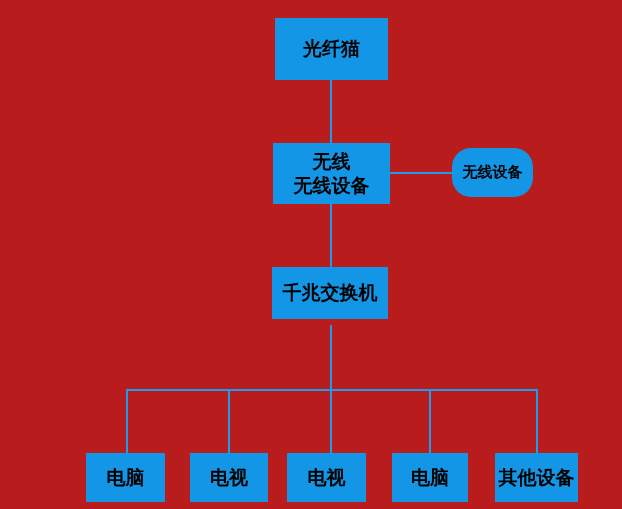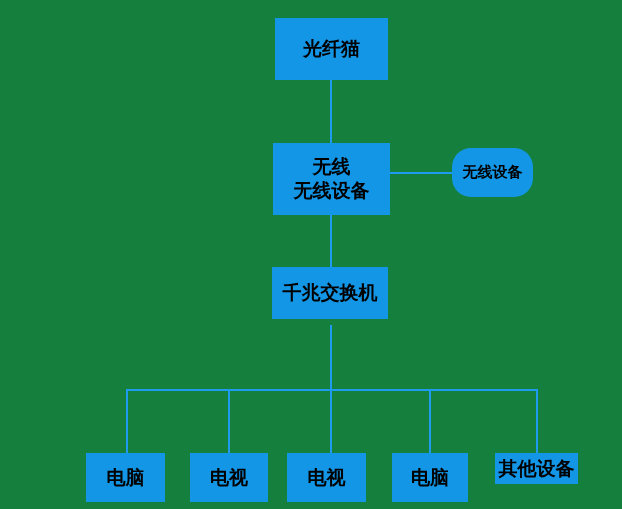--- a/index.html
+++ b/index.html
@@ -1,20 +1,20 @@
 <!DOCTYPE html>
 <html><head>
 <meta charset="utf-8">
 <style>
   html, body { margin: 0; padding: 0; }
   .canvas {
     position: relative;
     width: 622px;
     height: 509px;
-    background: #15803d;
+    background: #b91c1c;
     font-family: "Liberation Sans", "DejaVu Sans", sans-serif;
     overflow: hidden;
   }
   .node {
     position: absolute;
     background: #1496e6;
     color: #000000;
     font-weight: bold;
     display: flex;
     flex-direction: column;
@@ -23,28 +23,28 @@
     text-align: center;
     line-height: 1.25;
     box-sizing: border-box;
   }
   .connector {
     position: absolute;
     background: #1e9aee;
   }
   
   .n-modem    { left: 275px; top: 18px;  width: 113px; height: 62px; font-size: 19px; }
-  .n-router   { left: 273px; top: 143px; width: 117px; height: 72px; font-size: 19px; }
+  .n-router   { left: 273px; top: 143px; width: 117px; height: 61px; font-size: 19px; }
   .n-wireless { left: 452px; top: 148px; width: 81px;  height: 49px; font-size: 15px; border-radius: 19px; }
   .n-switch   { left: 272px; top: 267px; width: 116px; height: 52px; font-size: 19px; }
   .n-pc1      { left: 86px;  top: 453px; width: 79px;  height: 49px; font-size: 19px; }
   .n-tv1      { left: 190px; top: 453px; width: 78px;  height: 49px; font-size: 19px; }
   .n-tv2      { left: 287px; top: 453px; width: 79px;  height: 49px; font-size: 19px; }
   .n-pc2      { left: 392px; top: 453px; width: 76px;  height: 49px; font-size: 19px; }
-  .n-other    { left: 495px; top: 453px; width: 83px;  height: 31px; font-size: 19px; }
+  .n-other    { left: 495px; top: 453px; width: 83px;  height: 49px; font-size: 19px; }
   
   .c-modem-router    { left: 330px; top: 80px;  width: 2px;   height: 63px; }
   .c-router-switch   { left: 330px; top: 204px; width: 2px;   height: 63px; }
   .c-router-wireless { left: 390px; top: 172px; width: 62px;  height: 2px;  }
   .c-switch-bus      { left: 330px; top: 325px; width: 2px;   height: 128px; }
   .c-bus             { left: 126px; top: 389px; width: 412px; height: 2px;  }
   .c-drop-1          { left: 126px; top: 389px; width: 2px;   height: 64px; }
   .c-drop-2          { left: 228px; top: 389px; width: 2px;   height: 64px; }
   .c-drop-4          { left: 429px; top: 389px; width: 2px;   height: 64px; }
   .c-drop-5          { left: 536px; top: 389px; width: 2px;   height: 64px; }

